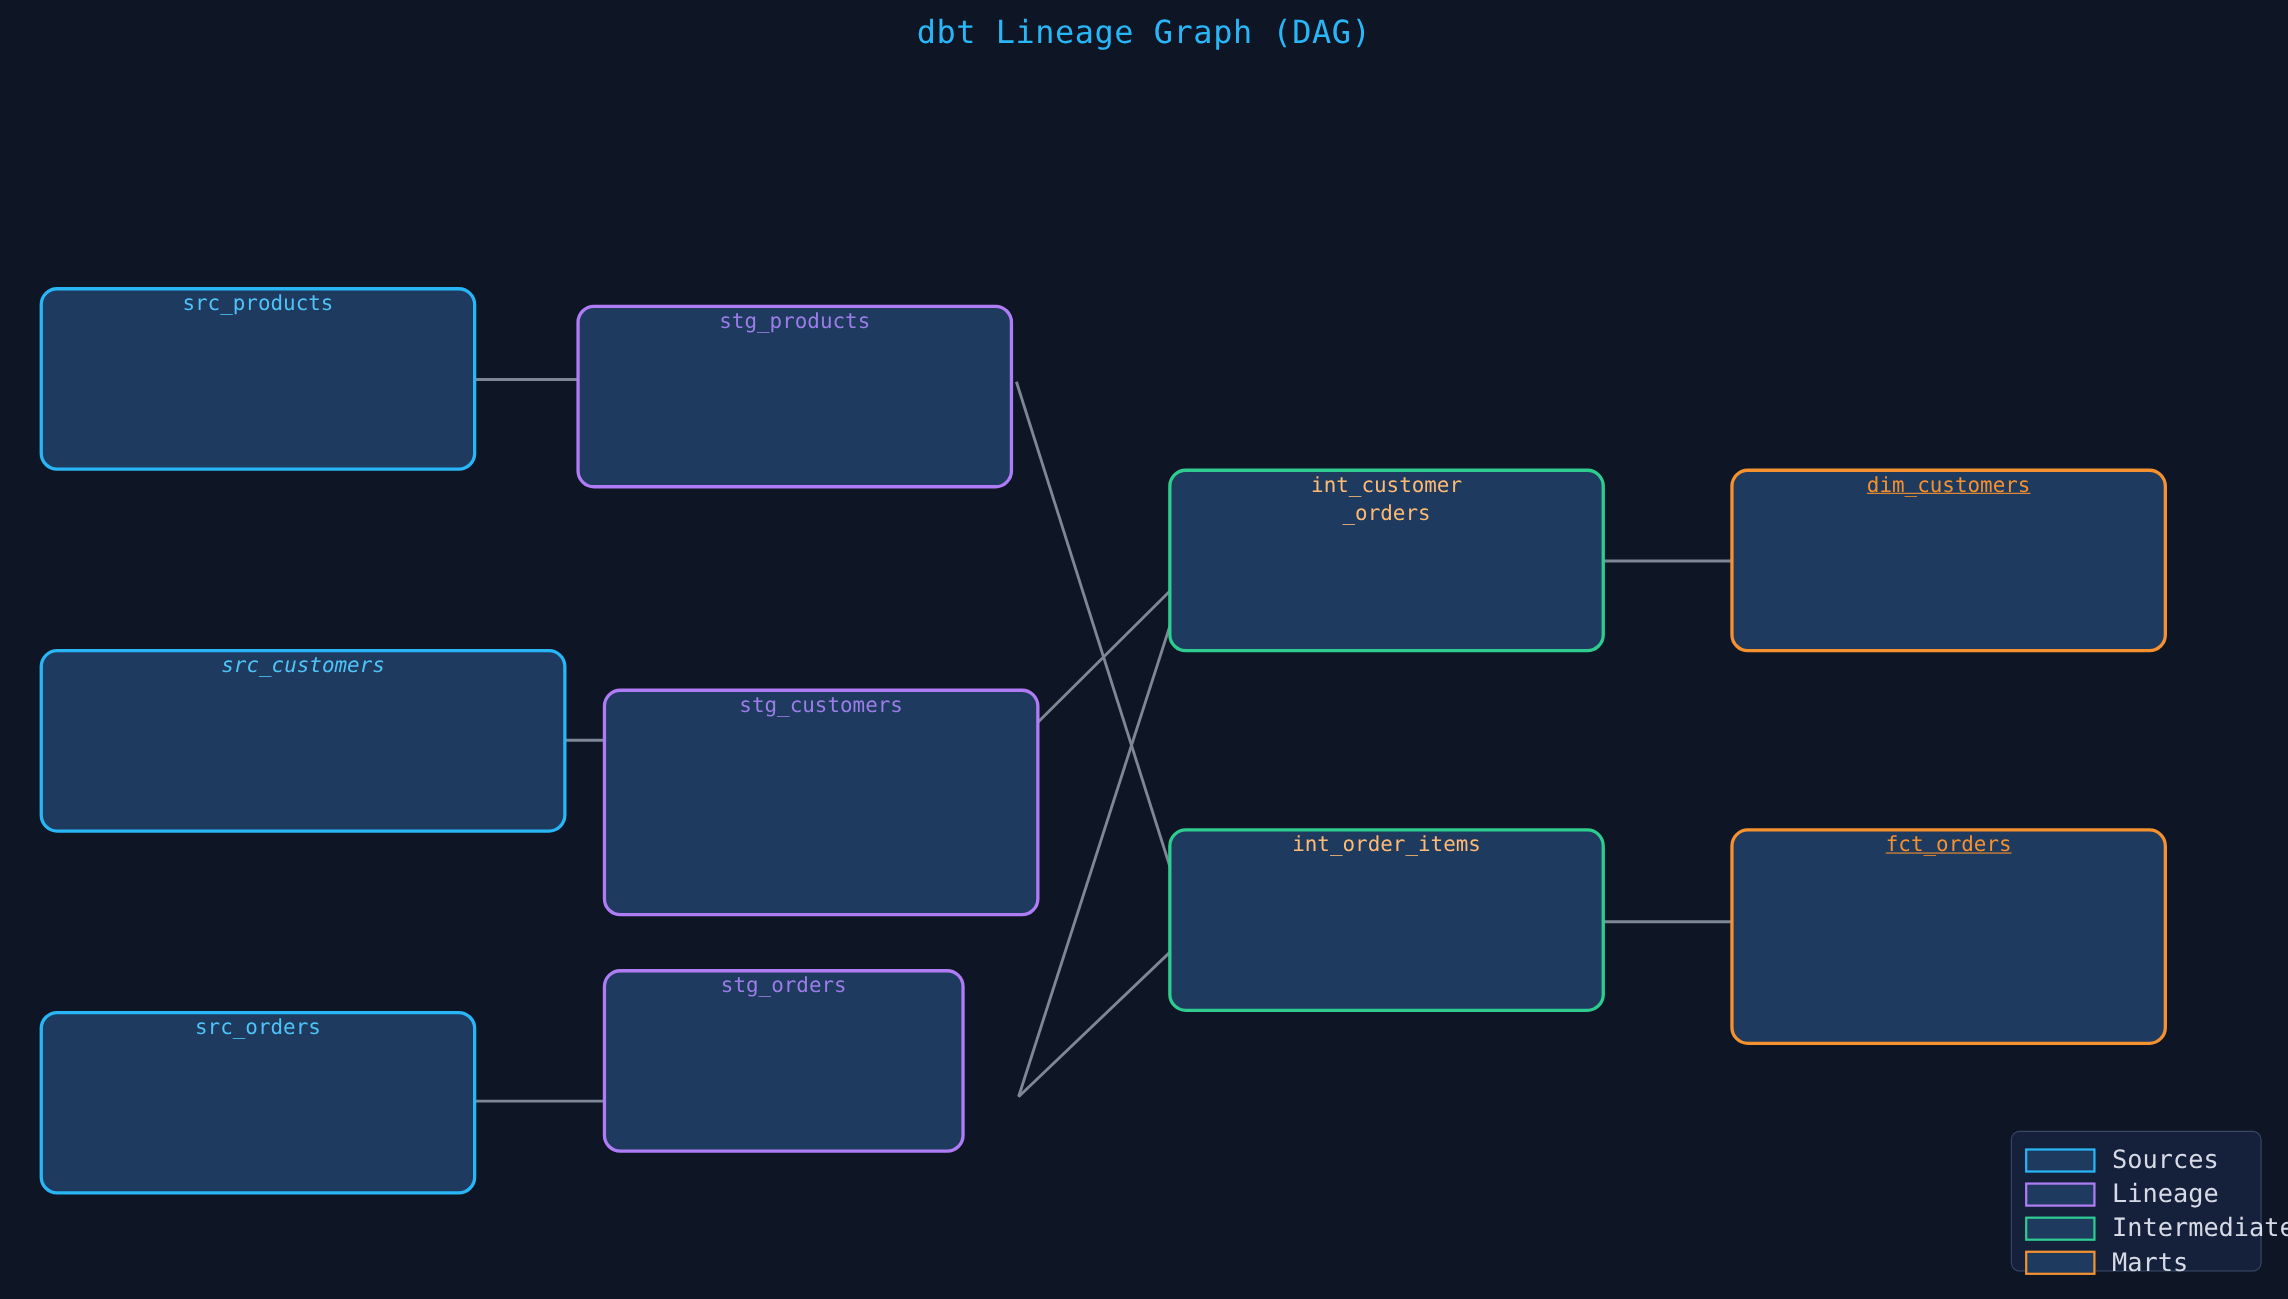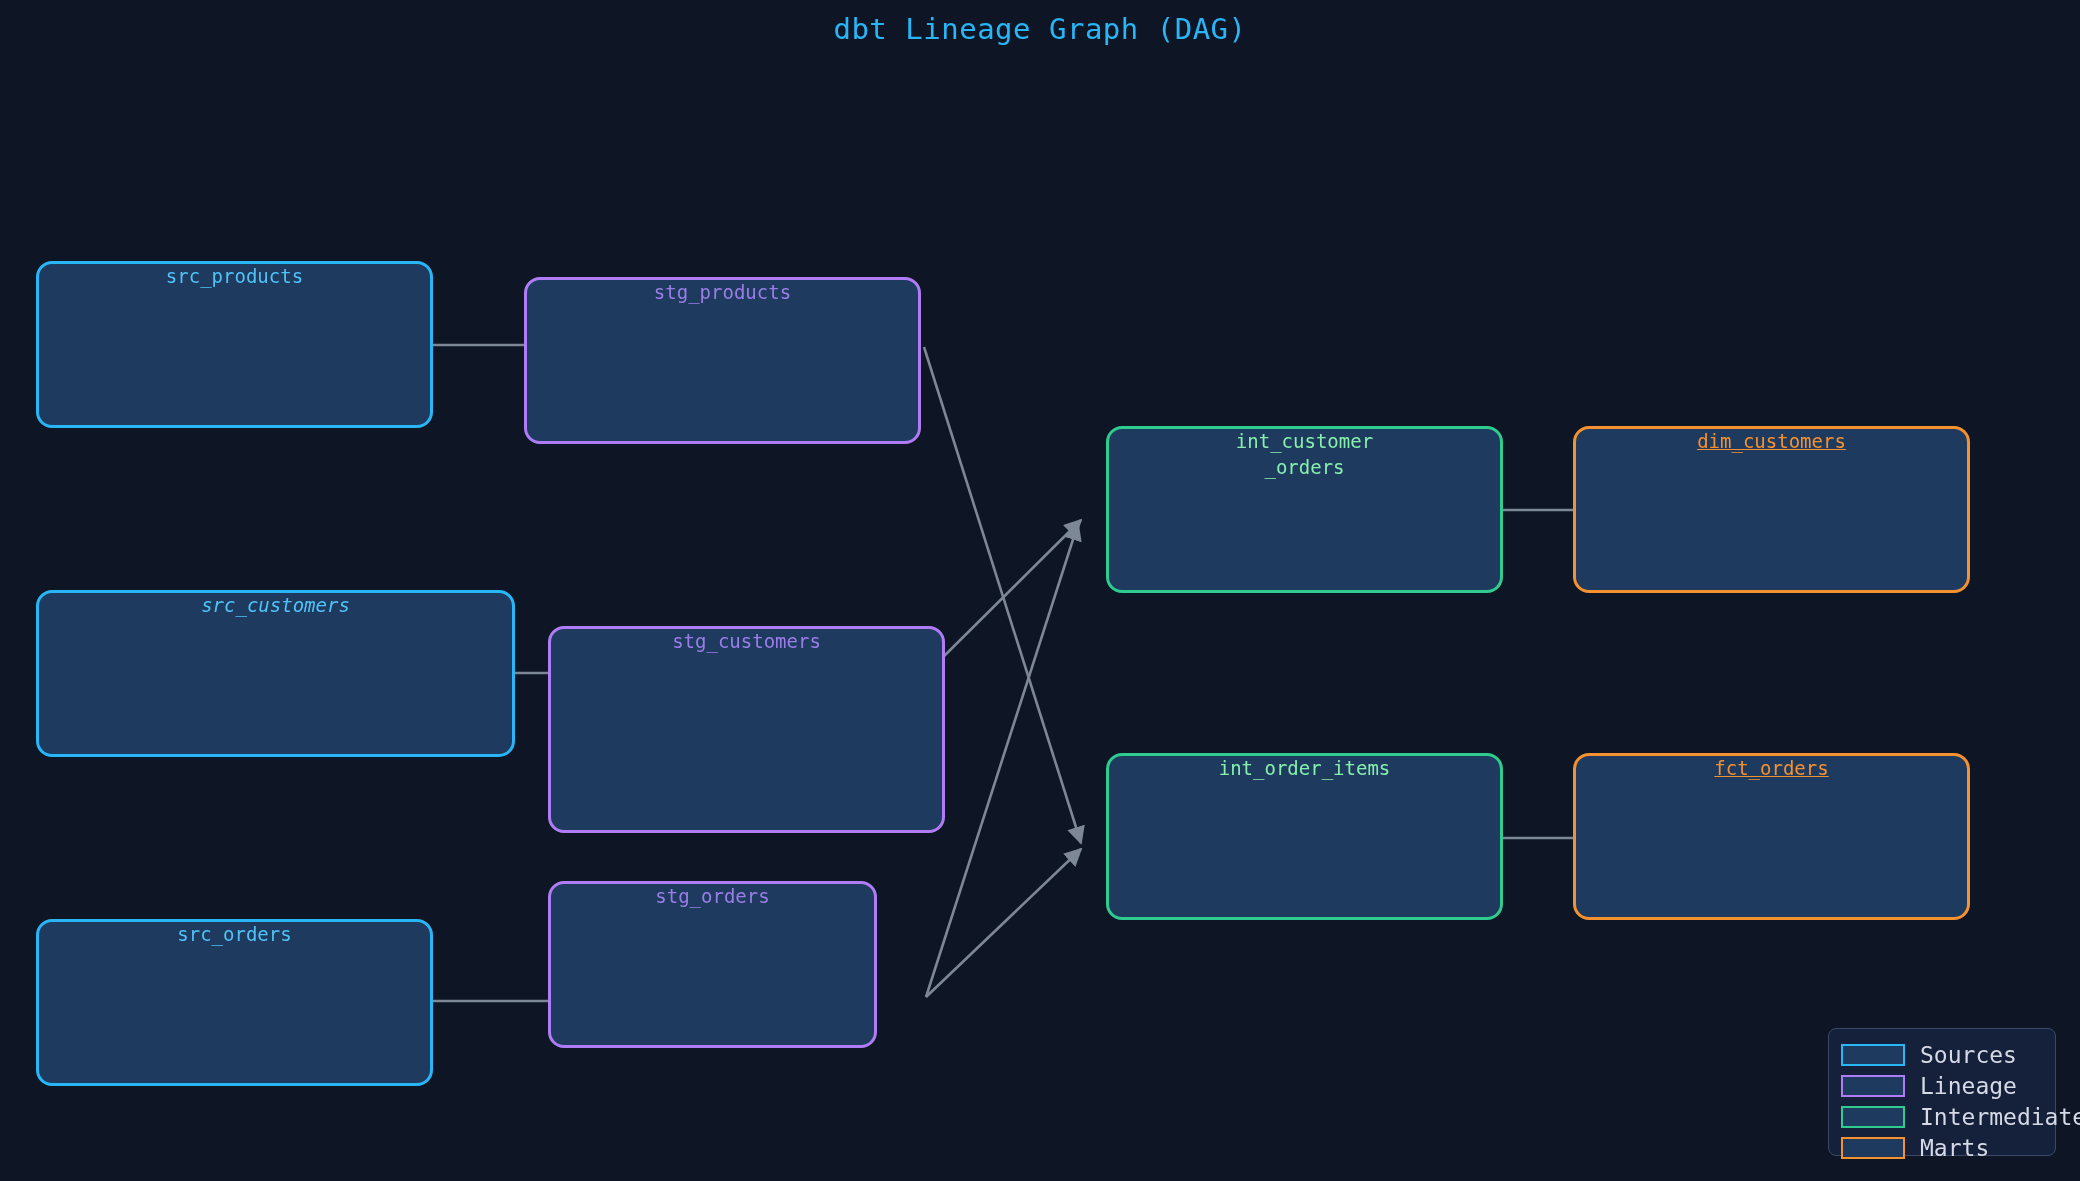--- a/index.html
+++ b/index.html
@@ -47,21 +47,21 @@
     align-items: flex-start;
     justify-content: center;
     text-align: center;
     font-size: 19px;
     line-height: 1.35;
     white-space: pre;
     font-family: "DejaVu Sans Mono", "Liberation Mono", monospace;
   }
   .node.source   { border-color: #29b6f6; color: #4fc3f7; }
   .node.staging  { border-color: #b07cf6; color: #9b7de8; }
-  .node.intermediate { border-color: #2ecc8f; color: #86efac; margin-left: 44px; }
+  .node.intermediate { border-color: #2ecc8f; color: #fdba74; }
   .node.marts    { border-color: #f5912e; color: #f5912e; text-decoration: underline; }
 
   #legend {
     position: absolute;
     box-sizing: border-box;
     background: #15203a;
     border: 1.5px solid #3a4a66;
     border-radius: 8px;
     padding: 10px 14px 20px 12px;
   }
@@ -117,21 +117,21 @@
       <div class="node source" style="left: 36px; top: 261px; width: 397px; height: 167px;"><span>src_products</span></div>
       <div class="node source" style="left: 36px; top: 590px; width: 479px; height: 167px; font-style: italic;"><span>src_customers</span></div>
       <div class="node source" style="left: 36px; top: 919px; width: 397px; height: 167px;"><span>src_orders</span></div>
       <div class="node staging" style="left: 524px; top: 261px; width: 397px; height: 167px; margin-top: 16px;"><span>stg_products</span></div>
       <div class="node staging" style="left: 548px; top: 590px; width: 397px; height: 207px; margin-top: 36px;"><span>stg_customers</span></div>
       <div class="node staging" style="left: 548px; top: 881px; width: 329px; height: 167px;"><span>stg_orders</span></div>
       <div class="node intermediate" style="left: 1062px; top: 426px; width: 397px; height: 167px;"><span>int_customer
 _orders</span></div>
       <div class="node intermediate" style="left: 1062px; top: 753px; width: 397px; height: 167px;"><span>int_order_items</span></div>
       <div class="node marts" style="left: 1573px; top: 426px; width: 397px; height: 167px;"><span>dim_customers</span></div>
-      <div class="node marts" style="left: 1573px; top: 753px; width: 397px; height: 167px;"><span>fct_orders</span></div>
+      <div class="node marts" style="left: 1573px; top: 753px; width: 397px; height: 197px;"><span>fct_orders</span></div>
     </div>
 
   <div id="legend" style="left: 1828px; top: 1028px; width: 228px; height: 128px;">
       <div class="legend-row">
         <span class="legend-swatch" style="border-color: rgb(41, 182, 246);"></span>
         <span class="legend-label">Sources</span>
       </div>
       <div class="legend-row">
         <span class="legend-swatch" style="border-color: rgb(176, 124, 246);"></span>
         <span class="legend-label">Lineage</span>

